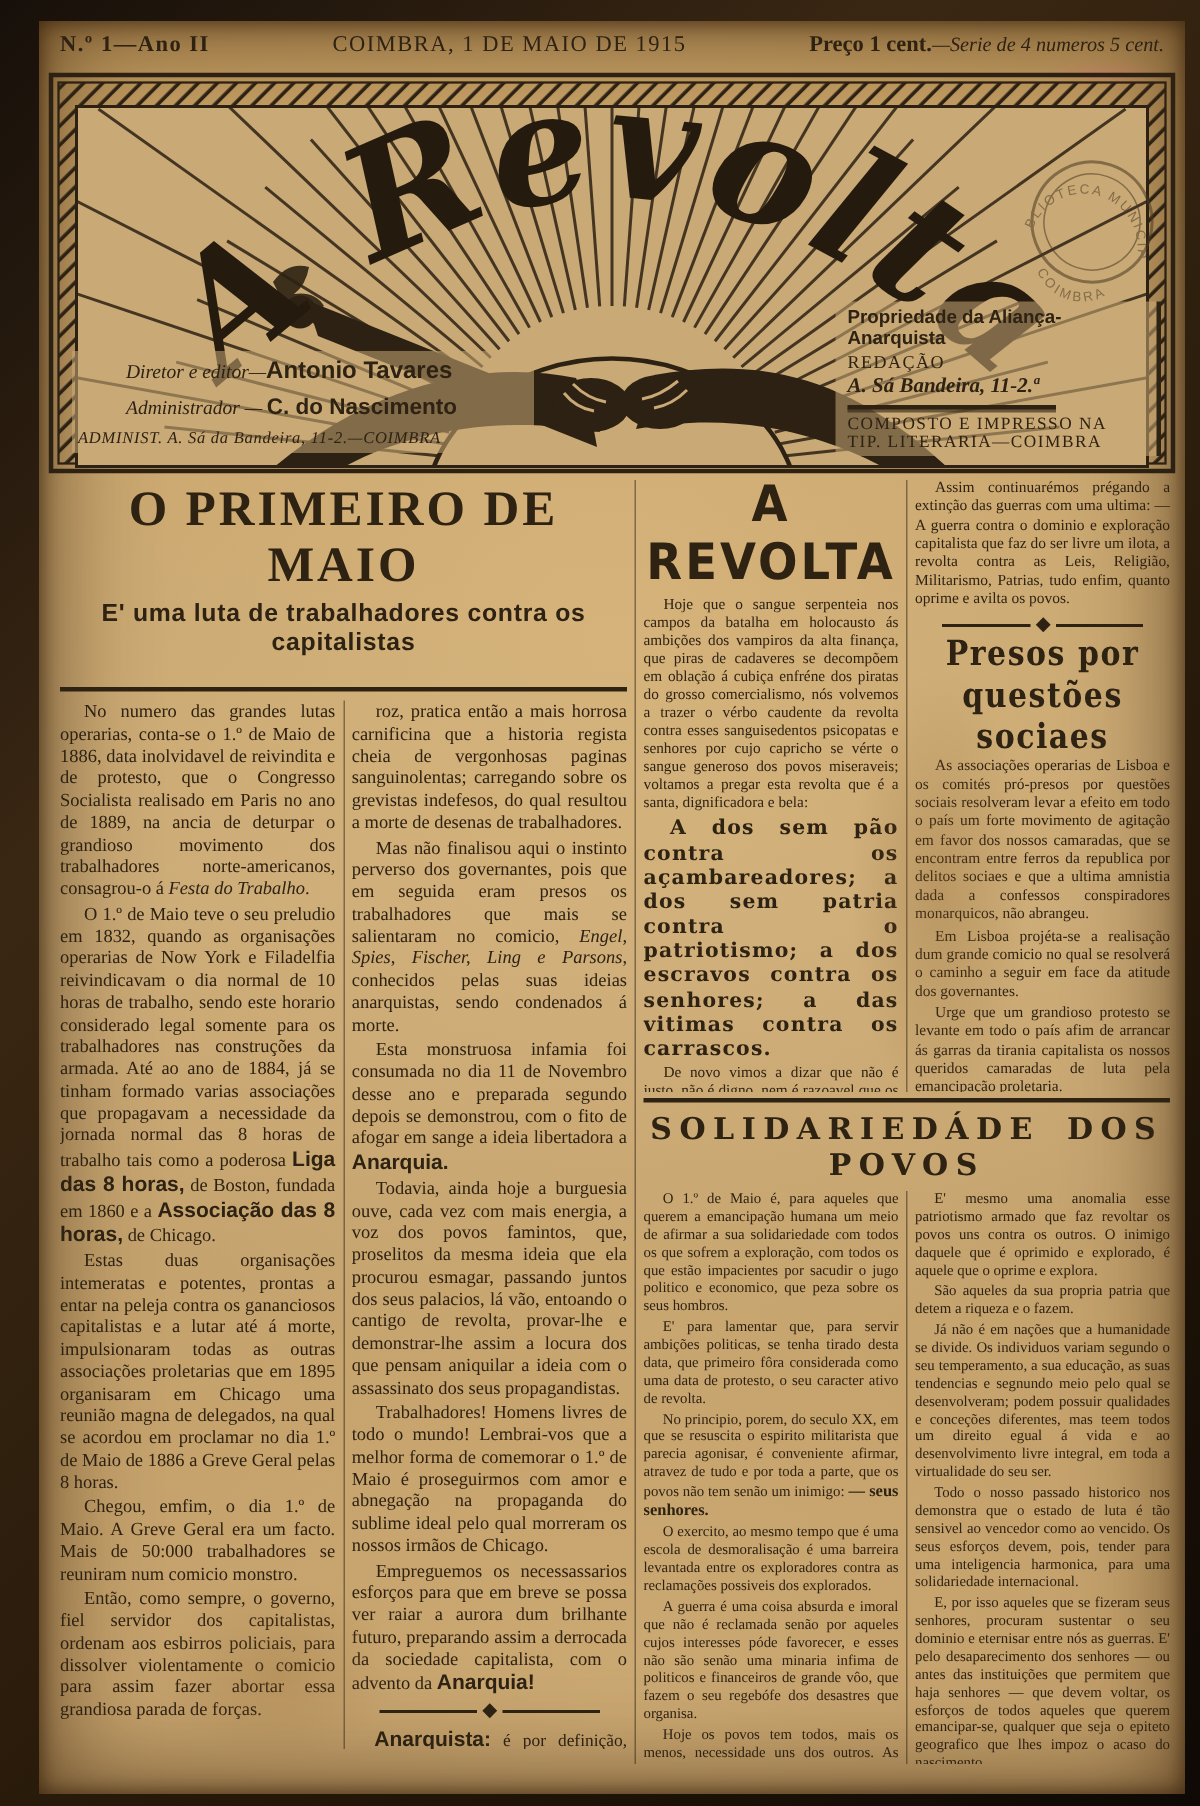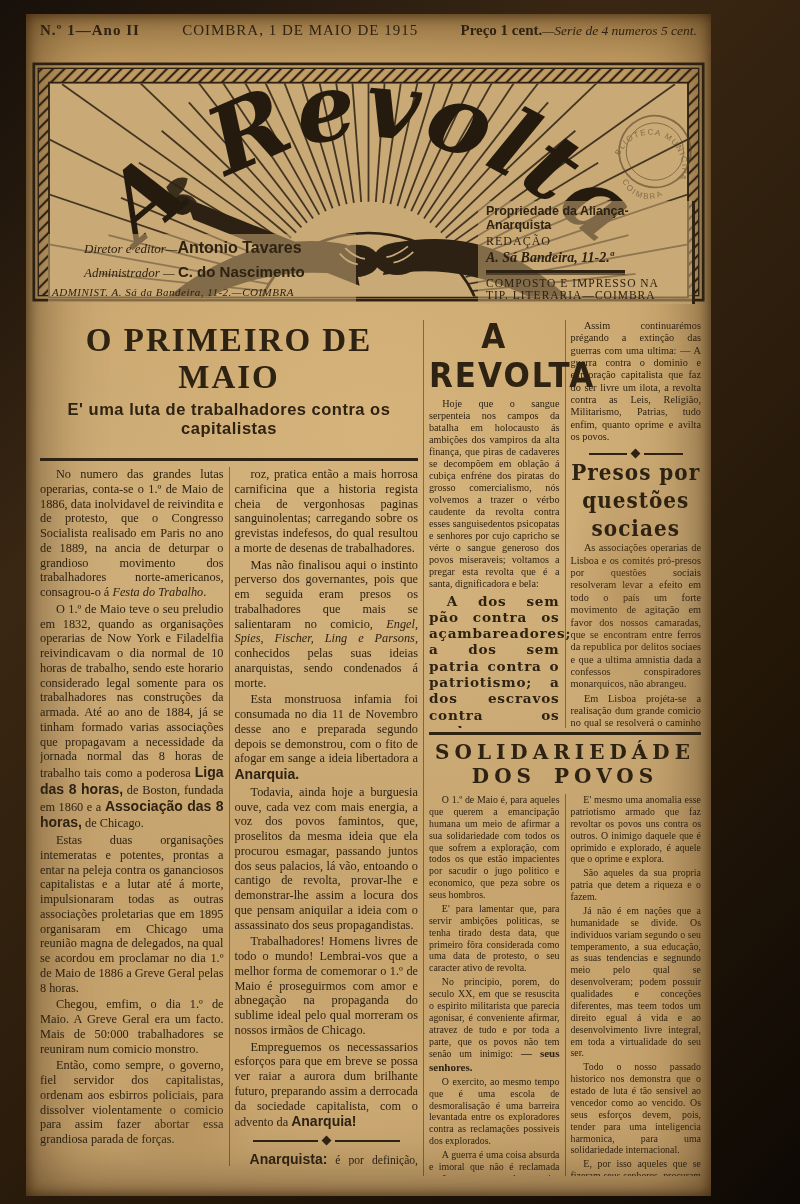--- a/index.html
+++ b/index.html
@@ -2,21 +2,21 @@
 <html><head>
 <meta charset="utf-8">
 <style>
   html,body{margin:0;padding:0;}
   body{
     width:800px;height:1204px;overflow:hidden;position:relative;
     background:linear-gradient(135deg,#17100a,#3a2713 30%,#241708 70%,#0e0905);
     font-family:"Liberation Serif",serif;
   }
   .paper{
-    position:absolute;left:26px;top:14px;width:685px;height:1182px;overflow:hidden;
+    position:absolute;left:26px;top:14px;width:764px;height:1182px;overflow:hidden;
     background:
       radial-gradient(ellipse 90% 60% at 50% 35%, rgba(224,190,132,.55), rgba(0,0,0,0) 70%),
       radial-gradient(ellipse 120% 50% at 50% 95%, rgba(216,182,126,.5), rgba(0,0,0,0) 60%),
       linear-gradient(180deg,#c19a5f 0%,#c7a36a 18%,#c9a976 50%,#c3a06a 80%,#bd9a66 100%);
     box-shadow:inset 0 0 70px rgba(56,32,8,.75), inset 0 0 14px rgba(40,22,6,.8);
     color:#2e2213;
   }
   .stain{position:absolute;border-radius:50%;pointer-events:none;}
   .stain.s1{left:540px;top:430px;width:120px;height:300px;background:radial-gradient(ellipse,rgba(133,92,40,.28),rgba(0,0,0,0) 70%);}
   .stain.s2{left:80px;top:1040px;width:160px;height:120px;background:radial-gradient(ellipse,rgba(140,98,45,.25),rgba(0,0,0,0) 70%);}

